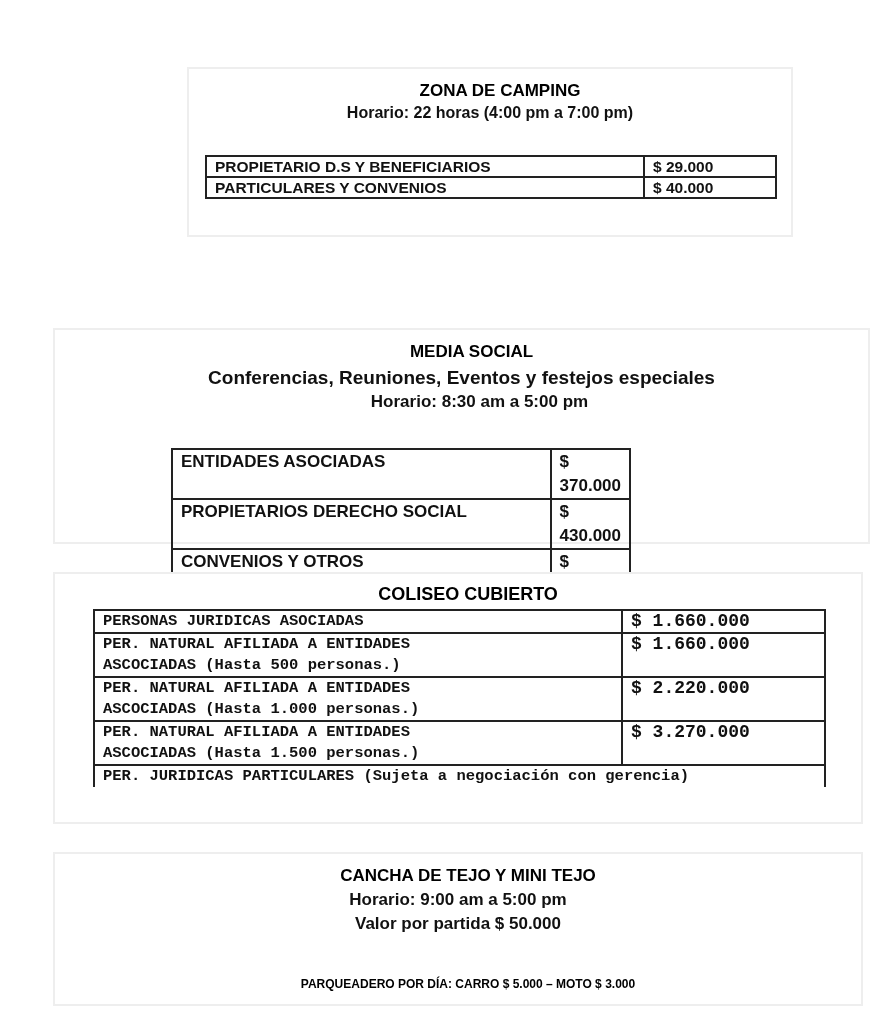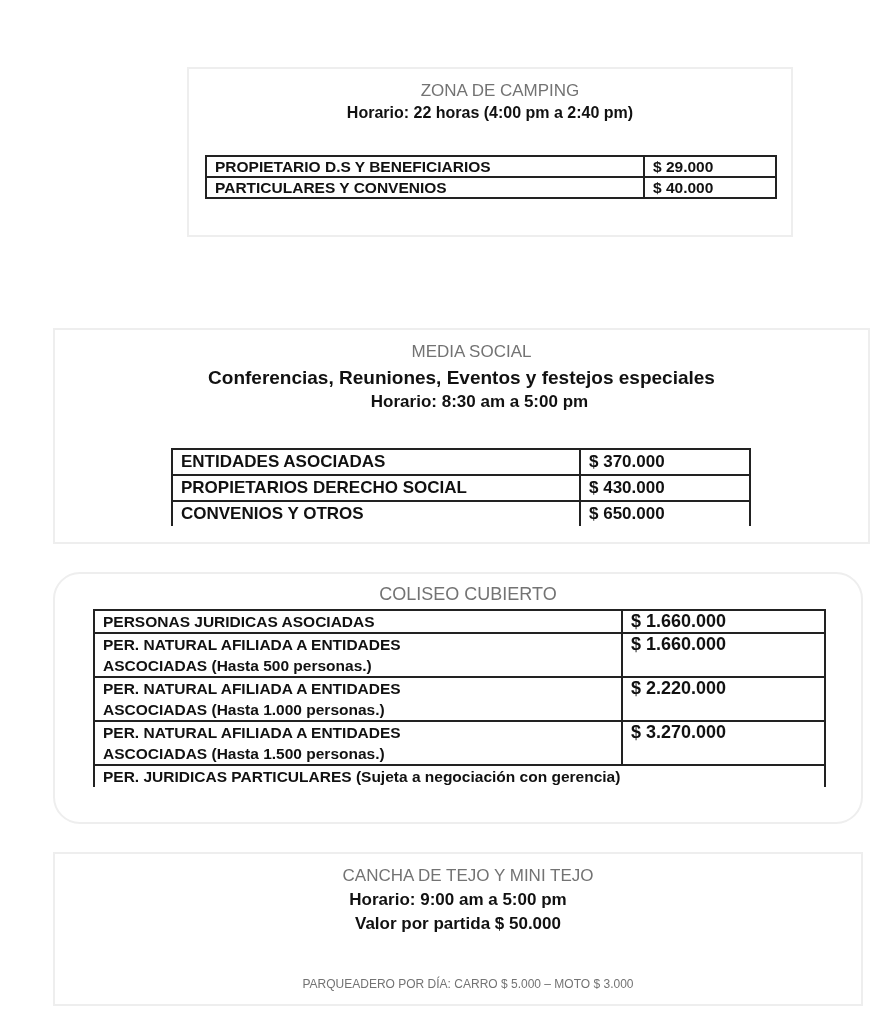--- a/index.html
+++ b/index.html
@@ -4,61 +4,61 @@
   <style>
     html, body { margin: 0; padding: 0; }
     body {
       width: 877px; height: 1024px; background: #ffffff; position: relative;
       font-family: "Liberation Sans", sans-serif; color: #111111; overflow: hidden;
     }
     .card {
       position: absolute; background: #ffffff;
       border: 2px solid #eeeeee; box-sizing: border-box;
     }
-    .title { color: #737373; font-weight: normal; text-align: center; font-size: 17px; line-height: 20px; padding-left: 20px; }
+    .title { color: #000000; font-weight: bold; text-align: center; font-size: 17px; line-height: 20px; padding-left: 20px; }
     .sub { font-weight: bold; text-align: center; font-size: 16px; line-height: 20px; }
     table.prices { position: absolute; border-collapse: collapse; font-weight: bold; font-size: 15.5px; }
     table.prices td { border: 2px solid #222222; padding: 0 8px; line-height: 19px; vertical-align: top; }
     table.prices td.price { text-align: left; }
     table.prices td.price.right { text-align: left; }
     table.open-bottom tr:last-child td { border-bottom: none; }
     
     #camping { left: 187px; top: 67px; width: 606px; height: 170px; }
     #camping .title { position: absolute; top: 12px; left: 0; right: 0; }
     #camping .sub { position: absolute; top: 34px; left: 0; right: 0; }
     #camping table { left: 16px; top: 86px; width: 572px; }
     #camping td.label { width: 420px; }
     
     #torta { left: 53px; top: 328px; width: 817px; height: 216px; }
     #torta .title { position: absolute; top: 12px; left: 0; right: 0; }
     #torta .sub1 { position: absolute; top: 38px; left: 0; right: 0; font-size: 19px; }
     #torta .sub2 { position: absolute; top: 62px; left: 0; right: 0; font-size: 17px; margin-left: 36px; }
-    #torta table { left: 116px; top: 118px; width: 580px; font-size: 17px; }
+    #torta table { left: 116px; top: 118px; width: 460px; font-size: 17px; }
     #torta td { line-height: 24px; }
     #torta td.label { width: 390px; }
     
-    #coliseo { left: 53px; top: 572px; width: 810px; height: 252px; border-radius: 27px; }
+    #coliseo { left: 53px; top: 572px; width: 810px; height: 252px; }
     #coliseo .title { position: absolute; top: 10px; left: 0; right: 0; font-size: 18px; }
     #coliseo table { left: 38px; top: 35px; width: 733px; font-size: 15.5px; }
-    #coliseo td { line-height: 21px; }
+    #coliseo td { line-height: 21px; font-family: Liberation Mono, monospace; }
     #coliseo td.label { width: 510px; }
     #coliseo td.price { font-size: 18px; }
     
     #tejo { left: 53px; top: 852px; width: 810px; height: 154px; }
     #tejo .title { position: absolute; top: 12px; left: 0; right: 0; font-size: 17px; }
     #tejo .sub1 { position: absolute; top: 36px; left: 0; right: 0; font-size: 17px; }
     #tejo .sub2 { position: absolute; top: 60px; left: 0; right: 0; font-size: 17px; }
     #tejo .parking { position: absolute; top: 120px; left: 0; right: 0; font-size: 12px; }
   </style>
 </head>
 <body>
 
 <div class="card" id="camping">
   <div class="title">ZONA DE CAMPING</div>
-  <div class="sub">Horario: 22 horas (4:00 pm a 2:40 pm)</div>
+  <div class="sub">Horario: 22 horas (4:00 pm a 7:00 pm)</div>
   <table class="prices">
     <tbody>
         <tr>
       <td class="label">PROPIETARIO D.S Y BENEFICIARIOS</td>
       <td class="price">$ 29.000</td>
     </tr>
     <tr>
       <td class="label">PARTICULARES Y CONVENIOS</td>
       <td class="price">$ 40.000</td>
     </tr>

